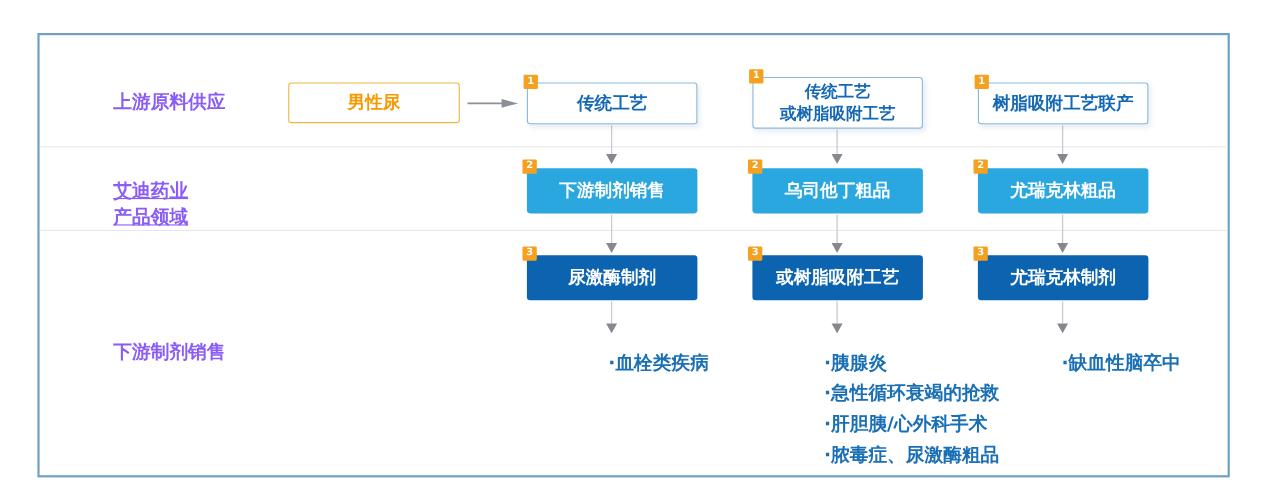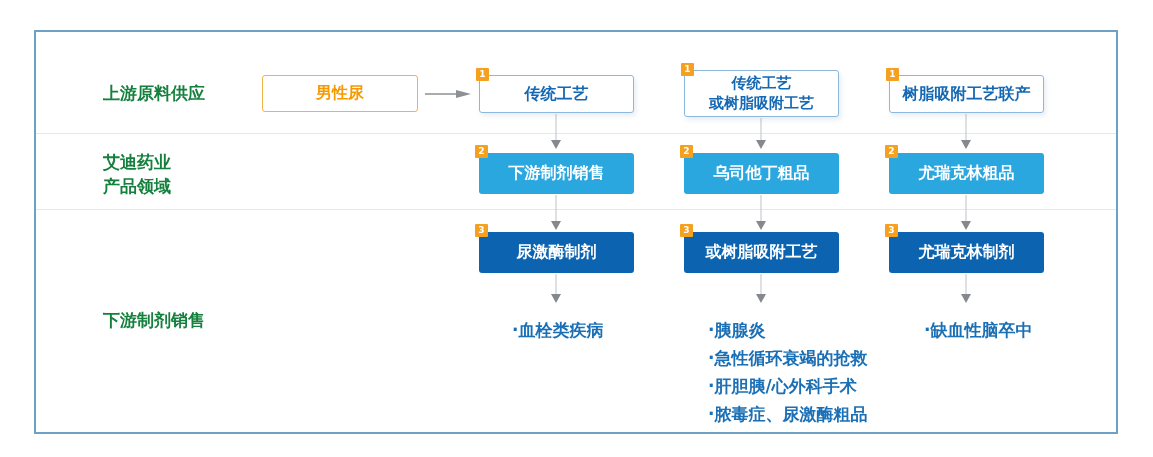--- a/index.html
+++ b/index.html
@@ -3,39 +3,39 @@
 <meta charset="utf-8">
 <style>
   html,body{margin:0;padding:0;background:#ffffff;}
   body{font-family:"DejaVu Sans","Liberation Sans",sans-serif;}
   .canvas{position:relative;width:1153px;height:457px;background:#ffffff;overflow:hidden;}
   .frame{position:absolute;left:34px;top:30px;width:1084px;height:404px;
          border:2px solid #6FA0C5;box-sizing:border-box;background:transparent;}
   .divider{position:absolute;left:36px;width:1080px;height:1px;background:#E7E7E7;}
   .d1{top:133px;}
   .d2{top:209px;}
-  .row-label{position:absolute;color:#15803d;font-weight:bold;font-size:17px;line-height:24px;}
+  .row-label{position:absolute;color:#8b5cf6;font-weight:bold;font-size:17px;line-height:24px;}
   .pre{white-space:pre-line;}
   .box{position:absolute;width:155px;box-sizing:border-box;display:flex;align-items:center;
        justify-content:center;text-align:center;font-weight:bold;border-radius:3px;}
   .c1{left:479px;}
   .c2{left:684px;}
   .c3{left:889px;}
   .source{left:262px;top:75px;width:156px;height:37px;background:#ffffff;
           border:1px solid #EFB446;color:#F59A00;font-size:16px;align-items:center;}
   .process{top:75px;height:38px;background:#ffffff;border:1px solid #8CB8DE;color:#1568B3;
            font-size:16px;box-shadow:2px 3px 5px rgba(90,130,170,0.14);}
   .process.two-line{top:70px;height:47px;font-size:15px;line-height:1.3;}
   .crude{top:153px;height:41px;background:#2BA7E0;color:#ffffff;font-size:16px;}
   .formulation{top:232px;height:41px;background:#0C63B0;color:#ffffff;font-size:16px;}
   .badge{position:absolute;left:-4px;top:-8px;width:13px;height:13px;background:#F5A01E;
          color:#ffffff;font-size:9px;line-height:13px;text-align:center;border-radius:1px;
          font-weight:bold;}
   .ind{position:absolute;color:#1A6FB5;font-weight:bold;font-size:17px;line-height:28px;}
-  .ind div{white-space:nowrap;}
+  .ind div{white-space:nowrap;margin-left:41px;}
   .arrows{position:absolute;left:0;top:0;width:1153px;height:457px;pointer-events:none;}
 </style>
 </head>
 <body>
 
 <div class="canvas">
 
   <div class="frame"></div>
   <div class="divider d1"></div>
   <div class="divider d2"></div>
@@ -75,21 +75,21 @@
       <line x1="966" y1="274" x2="966" y2="294"></line>
     </g>
     <g fill="#85898D">
       <polygon points="961,140 971,140 966,149"></polygon>
       <polygon points="961,221 971,221 966,230"></polygon>
       <polygon points="961,294 971,294 966,303"></polygon>
     </g>
   </svg>
 
   <div class="row-label" style="left:103px;top:81px;">上游原料供应</div>
-  <div class="row-label pre" style="left:103px;top:150px;">艾迪药业
+  <div class="row-label pre" style="left:103px;top:162px;text-decoration:underline;">艾迪药业
 产品领域</div>
   <div class="row-label" style="left:103px;top:308px;">下游制剂销售</div>
 
   <div class="box source">
     <span>男性尿</span>
   </div>
 
   <div class="box process c1">
     <span class="badge">1</span>
     <span>传统工艺</span>

